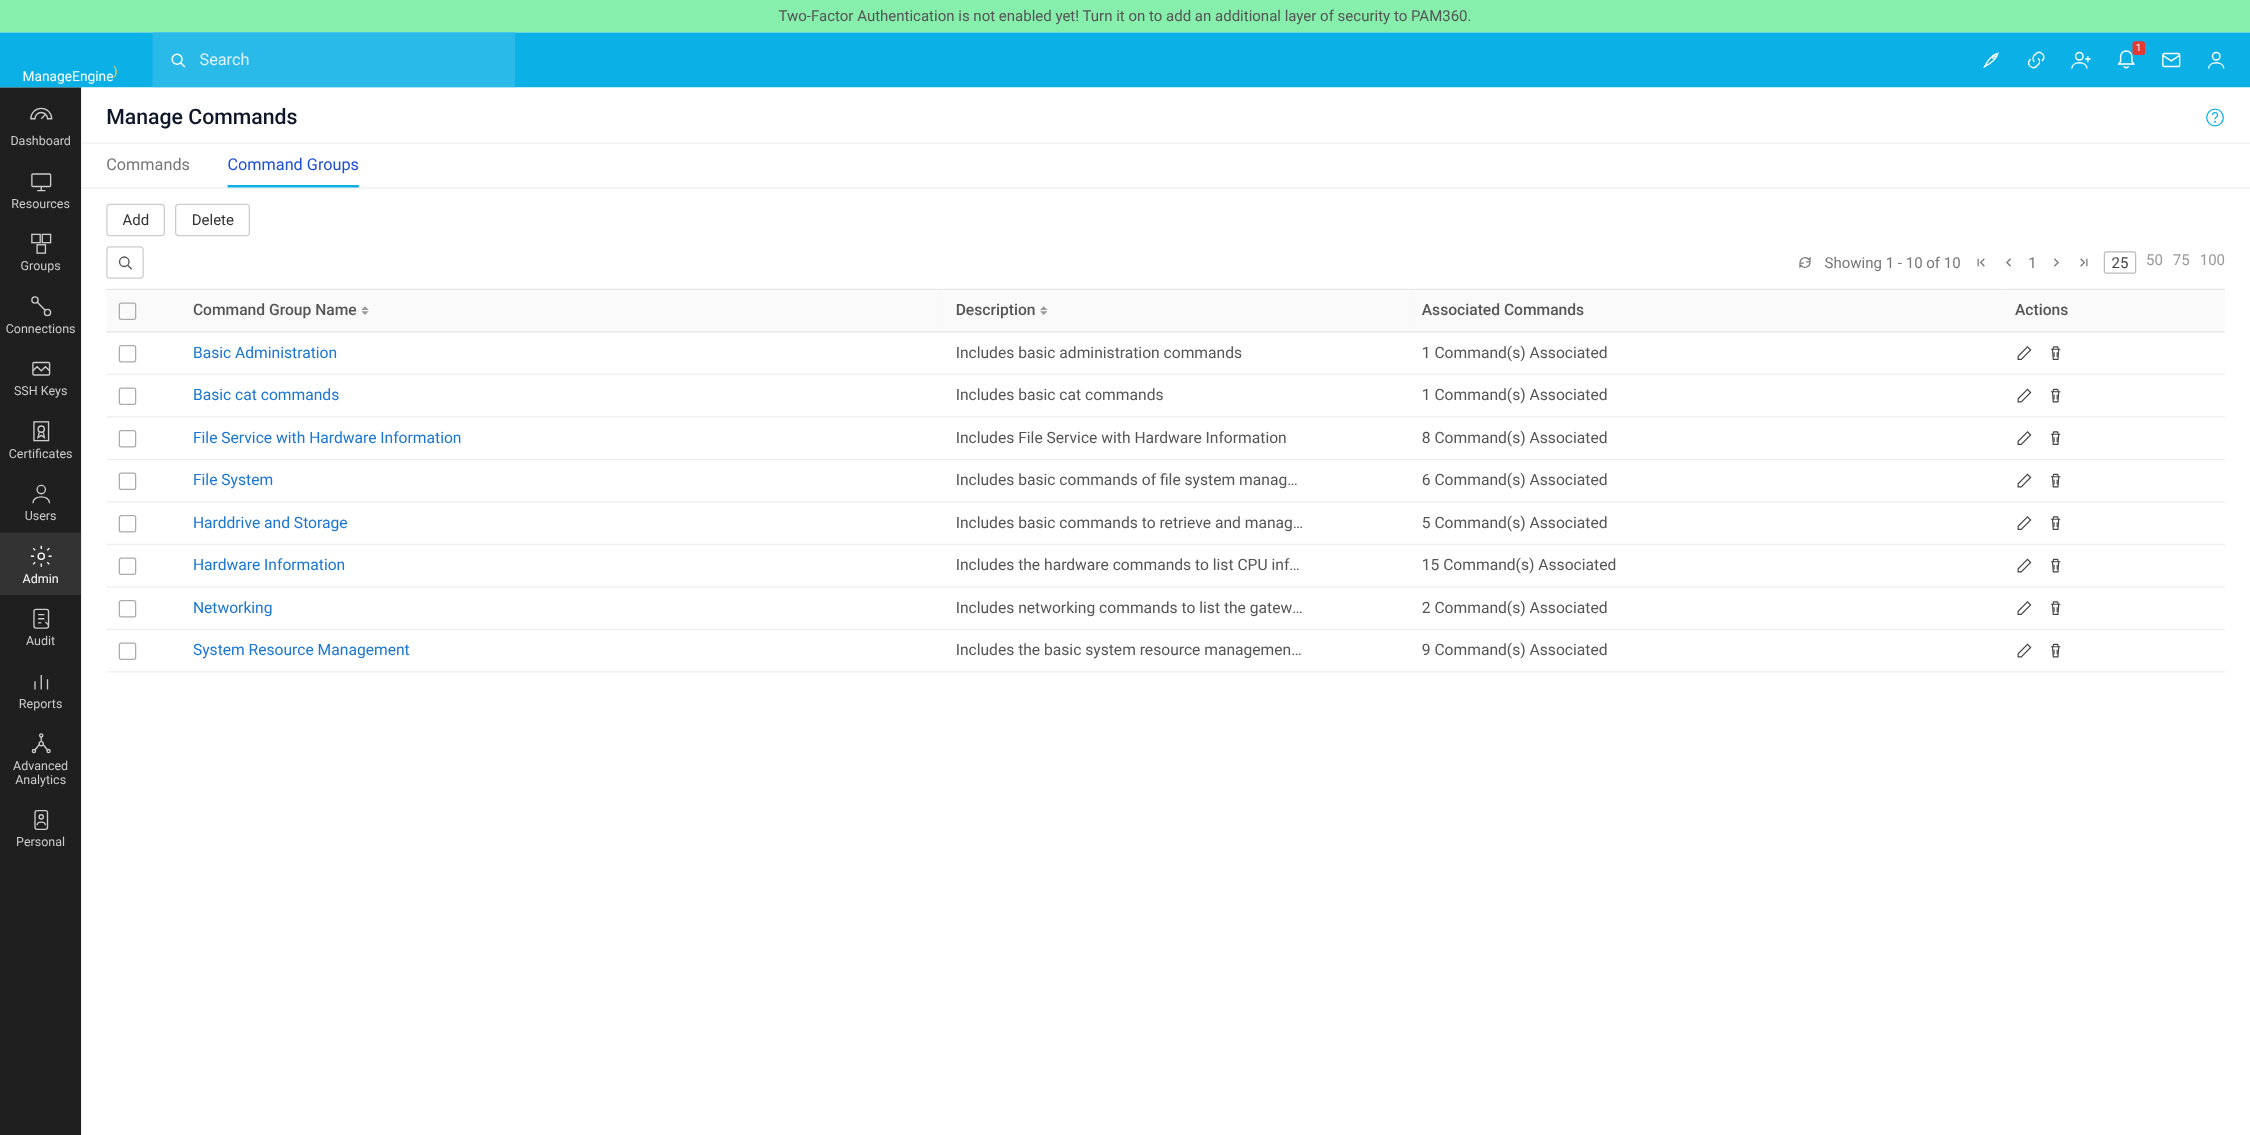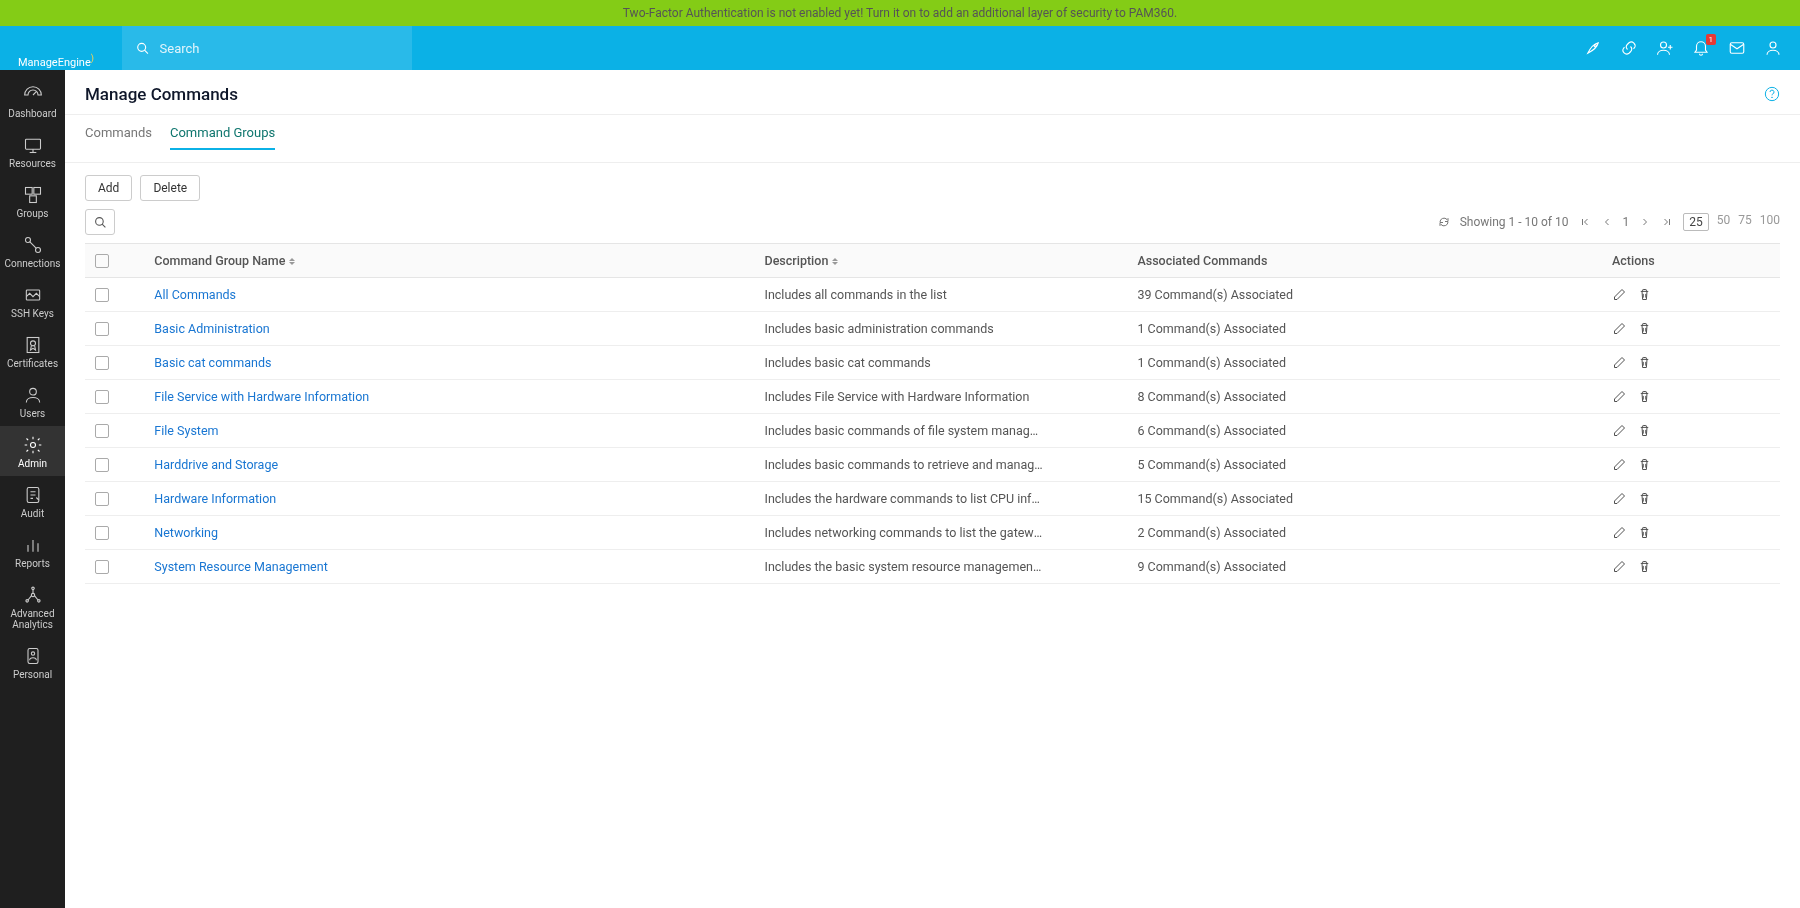--- a/index.html
+++ b/index.html
@@ -1,17 +1,17 @@
 <!DOCTYPE html>
 <html><head>
 <meta charset="utf-8">
 <style>
 * { margin:0; padding:0; box-sizing:border-box; font-family:-apple-system,BlinkMacSystemFont,"Segoe UI",Roboto,Arial,sans-serif; }
 body { background:#fff; color:#333; font-size:13px; }
-.banner { background:#84cc16; color:#555; text-align:center; padding:6px 0; font-size:12px; }
+.banner { background:#86efac; color:#555; text-align:center; padding:6px 0; font-size:12px; }
 .topbar { background:#0bb1e6; color:#fff; display:flex; align-items:center; height:44px; }
 .brand { padding:4px 18px; line-height:1.1; }
 .brand-top { font-size:11px;margin-top:44px; }
 .brand-top sup{color:#ffd54f;}
 .brand-bot { font-size:17px; font-weight:600; letter-spacing:.5px;}
 .searchwrap { background:#29bae9; display:flex; align-items:center; flex:0 0 290px; margin-left:10px; height:100%; padding:0 14px; }
 .searchwrap svg{fill:#fff;width:15px;height:15px;margin-right:10px;}
 .searchwrap input{background:transparent;border:none;color:#fff;outline:none;font-size:13px;width:100%;}
 .searchwrap input::placeholder{color:#e0f4fb;}
 .toptools{margin-left:auto;display:flex;align-items:center;gap:18px;padding-right:18px;}
@@ -20,23 +20,23 @@
 .layout{display:flex;min-height:calc(100vh - 70px);}
 .sidenav{background:#1f1f1f;width:65px;display:flex;flex-direction:column;align-items:center;padding-top:6px;}
 .navitem{width:100%;text-align:center;padding:9px 0 7px;color:#ccc;font-size:10px;cursor:pointer;}
 .navitem svg{width:20px;height:20px;fill:none;stroke:#ccc;stroke-width:1.3;display:block;margin:0 auto 3px;}
 .navitem.active{background:#333;color:#fff;}
 .navitem.active svg{stroke:#fff;}
 .main{flex:1;background:#fff;}
 .pagehead{display:flex;align-items:center;padding:14px 20px 10px;border-bottom:1px solid #eee;}
 .pagehead h1{font-size:17px;font-weight:500;color:#0f172a;}
 .helpico{margin-left:auto;width:16px;height:16px;stroke:#0bb1e6;fill:none;stroke-width:1.5;cursor:pointer;}
-.tabs{display:flex;gap:18px;padding:10px 20px 12px;border-bottom:1px solid #eee;}
+.tabs{display:flex;gap:30px;padding:10px 20px 0;border-bottom:1px solid #eee;}
 .tab{padding-bottom:8px;font-size:13px;color:#777;cursor:pointer;border-bottom:2px solid transparent;}
-.tab.active{color:#0f766e;border-bottom-color:#0bb1e6;}
+.tab.active{color:#1d4ed8;border-bottom-color:#0bb1e6;}
 .toolbar{padding:12px 20px 8px;display:flex;gap:8px;}
 .btn{background:#fff;border:1px solid #ccc;border-radius:3px;padding:5px 12px;font-size:12px;color:#333;cursor:pointer;}
 .subbar{display:flex;align-items:center;padding:0 20px 8px;}
 .searchtgl{border:1px solid #ccc;border-radius:3px;width:30px;height:26px;display:flex;align-items:center;justify-content:center;cursor:pointer;}
 .searchtgl svg{width:13px;height:13px;stroke:#555;fill:none;stroke-width:2;}
 .pager{margin-left:auto;display:flex;align-items:center;gap:10px;color:#777;font-size:12px;}
 .pager svg{width:12px;height:12px;stroke:#777;fill:none;stroke-width:2;cursor:pointer;}
 .pgsize{display:flex;gap:8px;}
 .pgsize span{cursor:pointer;color:#999;}
 .pgsize span.active{border:1px solid #bbb;border-radius:2px;padding:1px 5px;color:#444;}
@@ -280,42 +280,20 @@
                 </span></th>
           <th class="col-assoc">Associated Commands</th>
           <th class="col-act">Actions</th>
         </tr>
           </thead>
         <tbody id="tbody">
             <tr>
               <td>
                 <div class="chk"></div>
               </td>
-              <td><a href="#">All Commands</a></td>
-              <td>
-                <div class="desc-cell">Includes all commands in the list</div>
-              </td>
-              <td>39 Command(s) Associated</td>
-              <td>
-                <div class="actcell">
-                  <svg viewBox="0 0 24 24">
-                    <path d="M4 20h4L20 8l-4-4L4 16v4z"></path>
-                  </svg>
-                  <svg viewBox="0 0 24 24">
-                    <path d="M6 7h12M9 7V5a1 1 0 0 1 1-1h4a1 1 0 0 1 1 1v2M8 7l1 13h6l1-13"></path>
-                    <line x1="10" y1="11" x2="10" y2="17"></line>
-                    <line x1="14" y1="11" x2="14" y2="17"></line>
-                  </svg>
-                </div>
-              </td>
-            </tr>
-            <tr>
-              <td>
-                <div class="chk"></div>
-              </td>
               <td><a href="#">Basic Administration</a></td>
               <td>
                 <div class="desc-cell">Includes basic administration commands</div>
               </td>
               <td>1 Command(s) Associated</td>
               <td>
                 <div class="actcell">
                   <svg viewBox="0 0 24 24">
                     <path d="M4 20h4L20 8l-4-4L4 16v4z"></path>
                   </svg>

